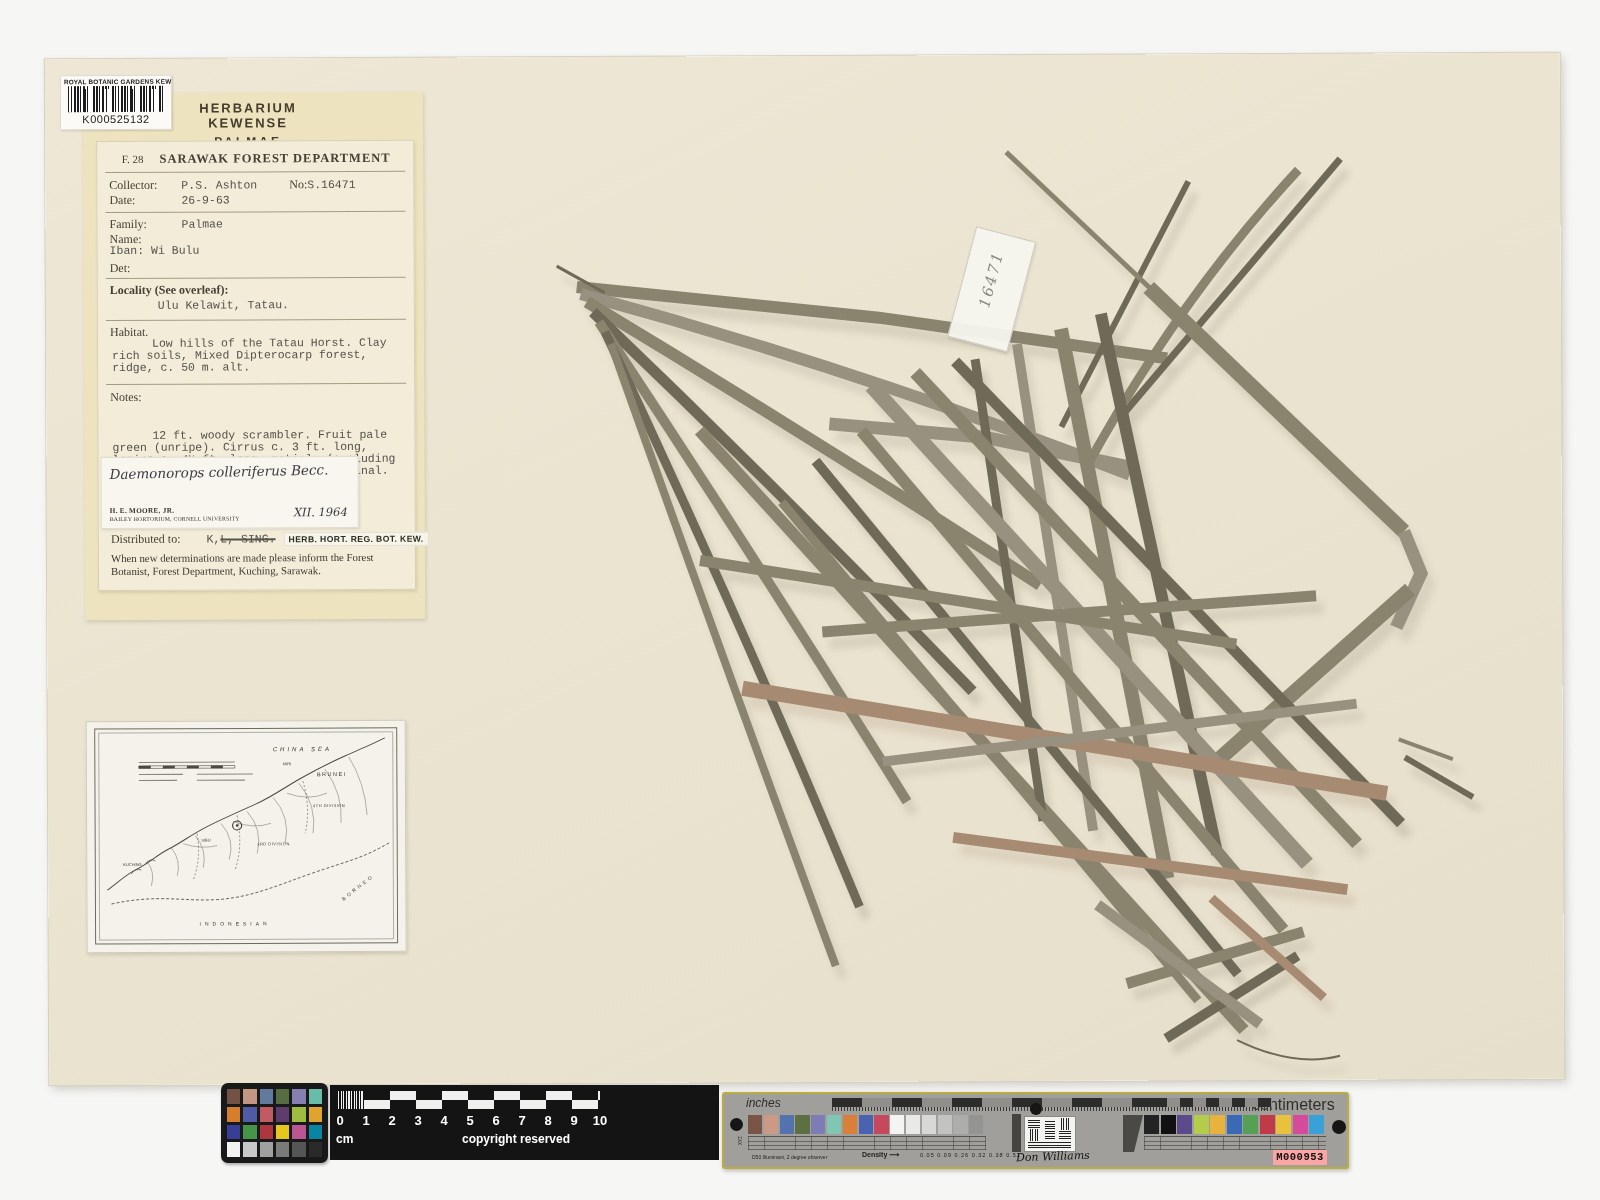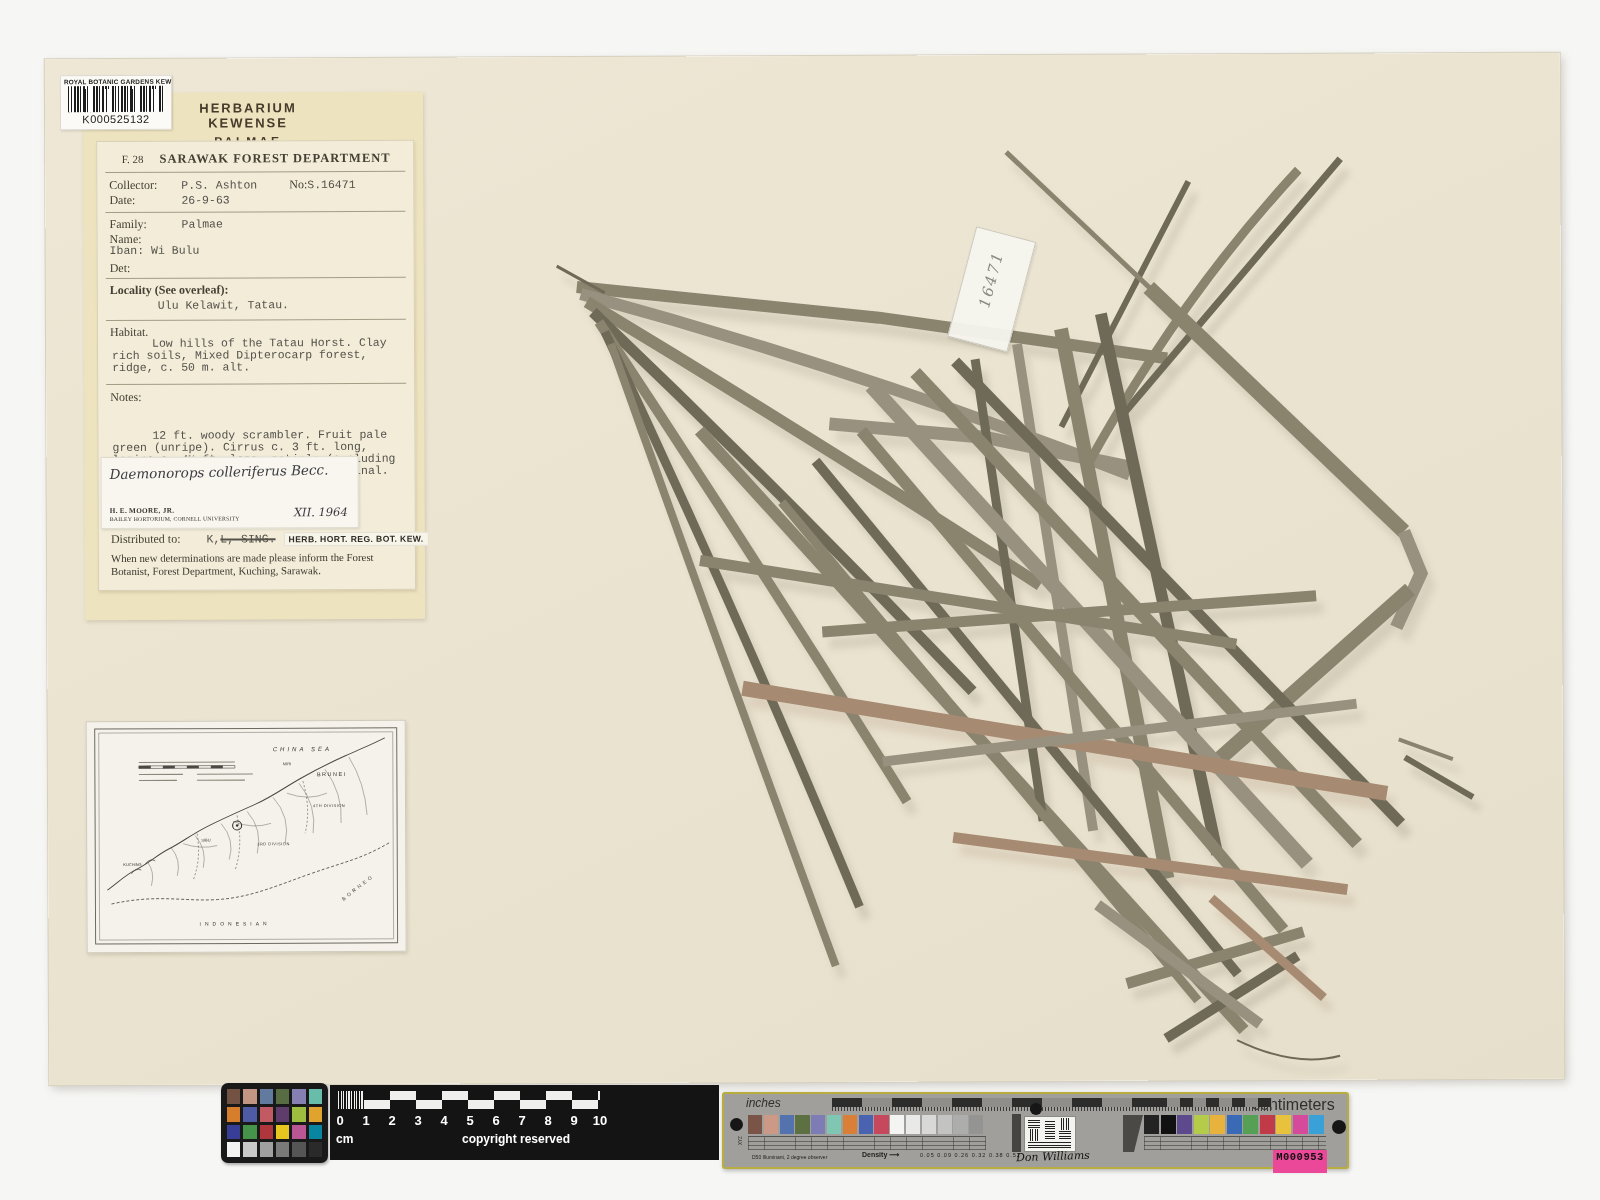--- a/index.html
+++ b/index.html
@@ -98,21 +98,21 @@
   .sl-res{position:absolute;left:300px;top:22px;width:50px;height:34px;background:#f3f3f0;border:.5px solid #8a8984;}
   .sl-res i{position:absolute;display:block;background:repeating-linear-gradient(0deg,#222 0 1px,transparent 1px 2.4px);}
   .sl-wedge{position:absolute;left:399px;top:21px;width:20px;height:37px;background:#4a4945;
             clip-path:polygon(0 0,100% 0,55% 100%,0 100%);}
   .sl-dens{position:absolute;left:138px;top:57px;font-size:7px;font-weight:bold;color:#1e1e1c;}
   .sl-densv{position:absolute;left:196px;top:58px;font-size:5.5px;color:#1e1e1c;letter-spacing:1px;}
   .sl-illum{position:absolute;left:28px;top:60px;font-size:5px;color:#242422;}
   .sl-xyz{position:absolute;left:12px;top:44px;font-size:4.5px;color:#242422;transform:rotate(-90deg);}
   .sl-sig{position:absolute;left:292px;top:56px;font-family:"DejaVu Serif",serif;font-style:italic;
           font-size:11px;color:#141414;transform:rotate(-2deg);}
-  .sl-bc{position:absolute;left:549px;top:56px;width:54px;height:23px;background:#ec4899;
+  .sl-bc{position:absolute;left:549px;top:56px;width:54px;height:15px;background:#fca5a5;
          font-family:"Liberation Mono",monospace;font-weight:bold;font-size:10.5px;color:#111;
          text-align:center;line-height:15px;letter-spacing:.5px;}
 </style>
 </head>
 <body>
 
 <div class="sheet">
 
   <div class="backing"></div>
 

